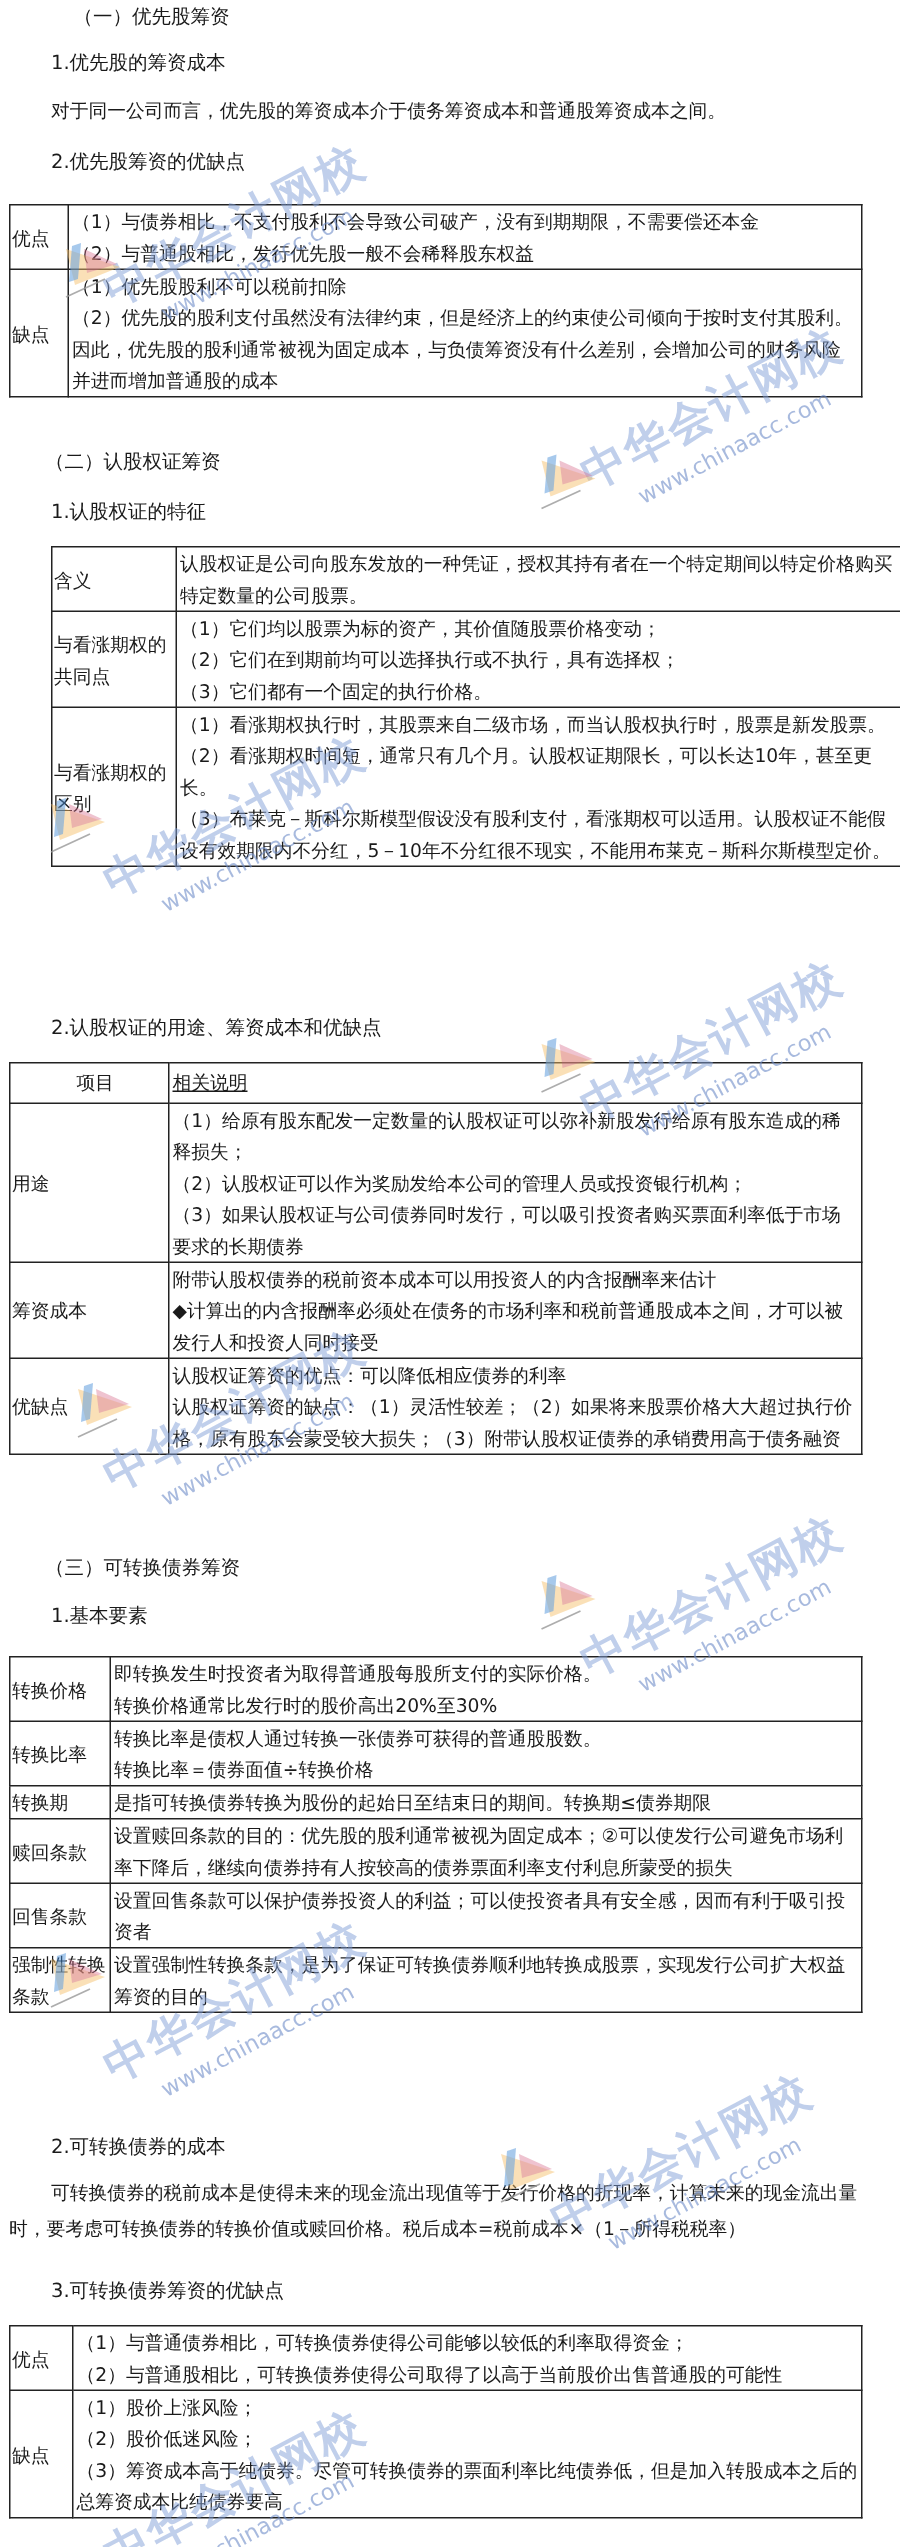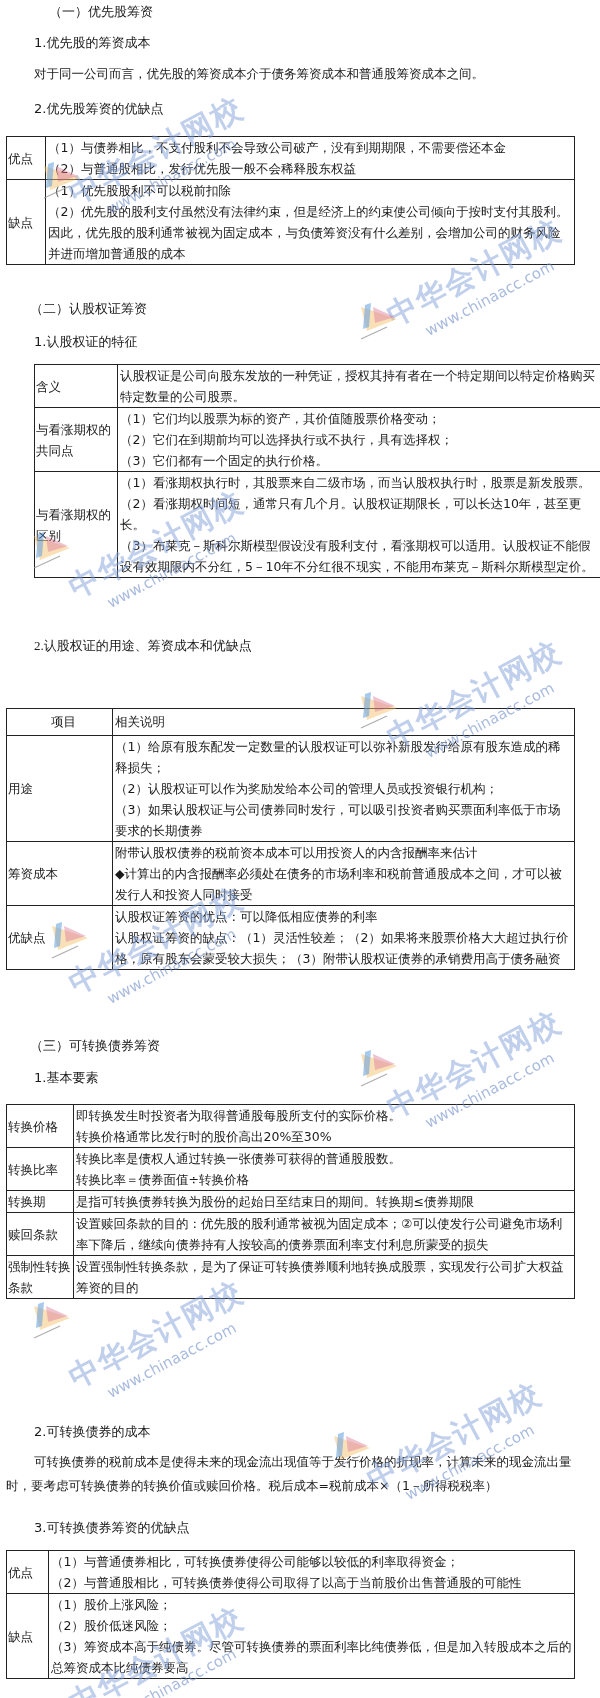--- a/index.html
+++ b/index.html
@@ -92,31 +92,31 @@
       <td class="lbl">与看涨期权的区别</td>
       <td>
         <span class="ln">（1）看涨期权执行时，其股票来自二级市场，而当认股权执行时，股票是新发股票。</span>
         <span class="ln">（2）看涨期权时间短，通常只有几个月。认股权证期限长，可以长达10年，甚至更长。</span>
         <span class="ln">（3）布莱克－斯科尔斯模型假设没有股利支付，看涨期权可以适用。认股权证不能假设有效期限内不分红，5－10年不分红很不现实，不能用布莱克－斯科尔斯模型定价。</span>
       </td>
     </tr>
   </tbody>
     </table>
 
-  <div class="h-sub" style="top:636px;font-family:Liberation Serif, serif;">2.认股权证的用途、筹资成本和优缺点</div>
+  <div class="h-sub" style="top:676px;">2.认股权证的用途、筹资成本和优缺点</div>
 
   <table class="doc" style="top:708px;">
     <colgroup>
         <col style="width:106px">
         <col>
       </colgroup>
     <tbody>
         <tr>
       <td class="lbl" style="line-height:26px;padding-left:44px;">项目</td>
-      <td style="line-height:26px;">相关说明</td>
+      <td style="line-height:26px;text-decoration:underline;">相关说明</td>
     </tr>
     <tr>
       <td class="lbl">用途</td>
       <td>
         <span class="ln">（1）给原有股东配发一定数量的认股权证可以弥补新股发行给原有股东造成的稀释损失；</span>
         <span class="ln">（2）认股权证可以作为奖励发给本公司的管理人员或投资银行机构；</span>
         <span class="ln">（3）如果认股权证与公司债券同时发行，可以吸引投资者购买票面利率低于市场要求的长期债券</span>
       </td>
     </tr>
     <tr>
@@ -165,20 +165,26 @@
         <span class="ln">是指可转换债券转换为股份的起始日至结束日的期间。转换期≤债券期限</span>
       </td>
     </tr>
     <tr>
       <td class="lbl">赎回条款</td>
       <td>
         <span class="ln">设置赎回条款的目的：优先股的股利通常被视为固定成本；②可以使发行公司避免市场利率下降后，继续向债券持有人按较高的债券票面利率支付利息所蒙受的损失</span>
       </td>
     </tr>
     <tr>
+      <td class="lbl">回售条款</td>
+      <td>
+        <span class="ln">设置回售条款可以保护债券投资人的利益；可以使投资者具有安全感，因而有利于吸引投资者</span>
+      </td>
+    </tr>
+    <tr>
       <td class="lbl">强制性转换条款</td>
       <td>
         <span class="ln">设置强制性转换条款，是为了保证可转换债券顺利地转换成股票，实现发行公司扩大权益筹资的目的</span>
       </td>
     </tr>
   </tbody>
     </table>
 
   <div class="h-sub" style="top:1422px;">2.可转换债券的成本</div>
   <div class="para indent" style="top:1450px;">可转换债券的税前成本是使得未来的现金流出现值等于发行价格的折现率，计算未来的现金流出量时，要考虑可转换债券的转换价值或赎回价格。税后成本=税前成本×（1－所得税税率）</div>

